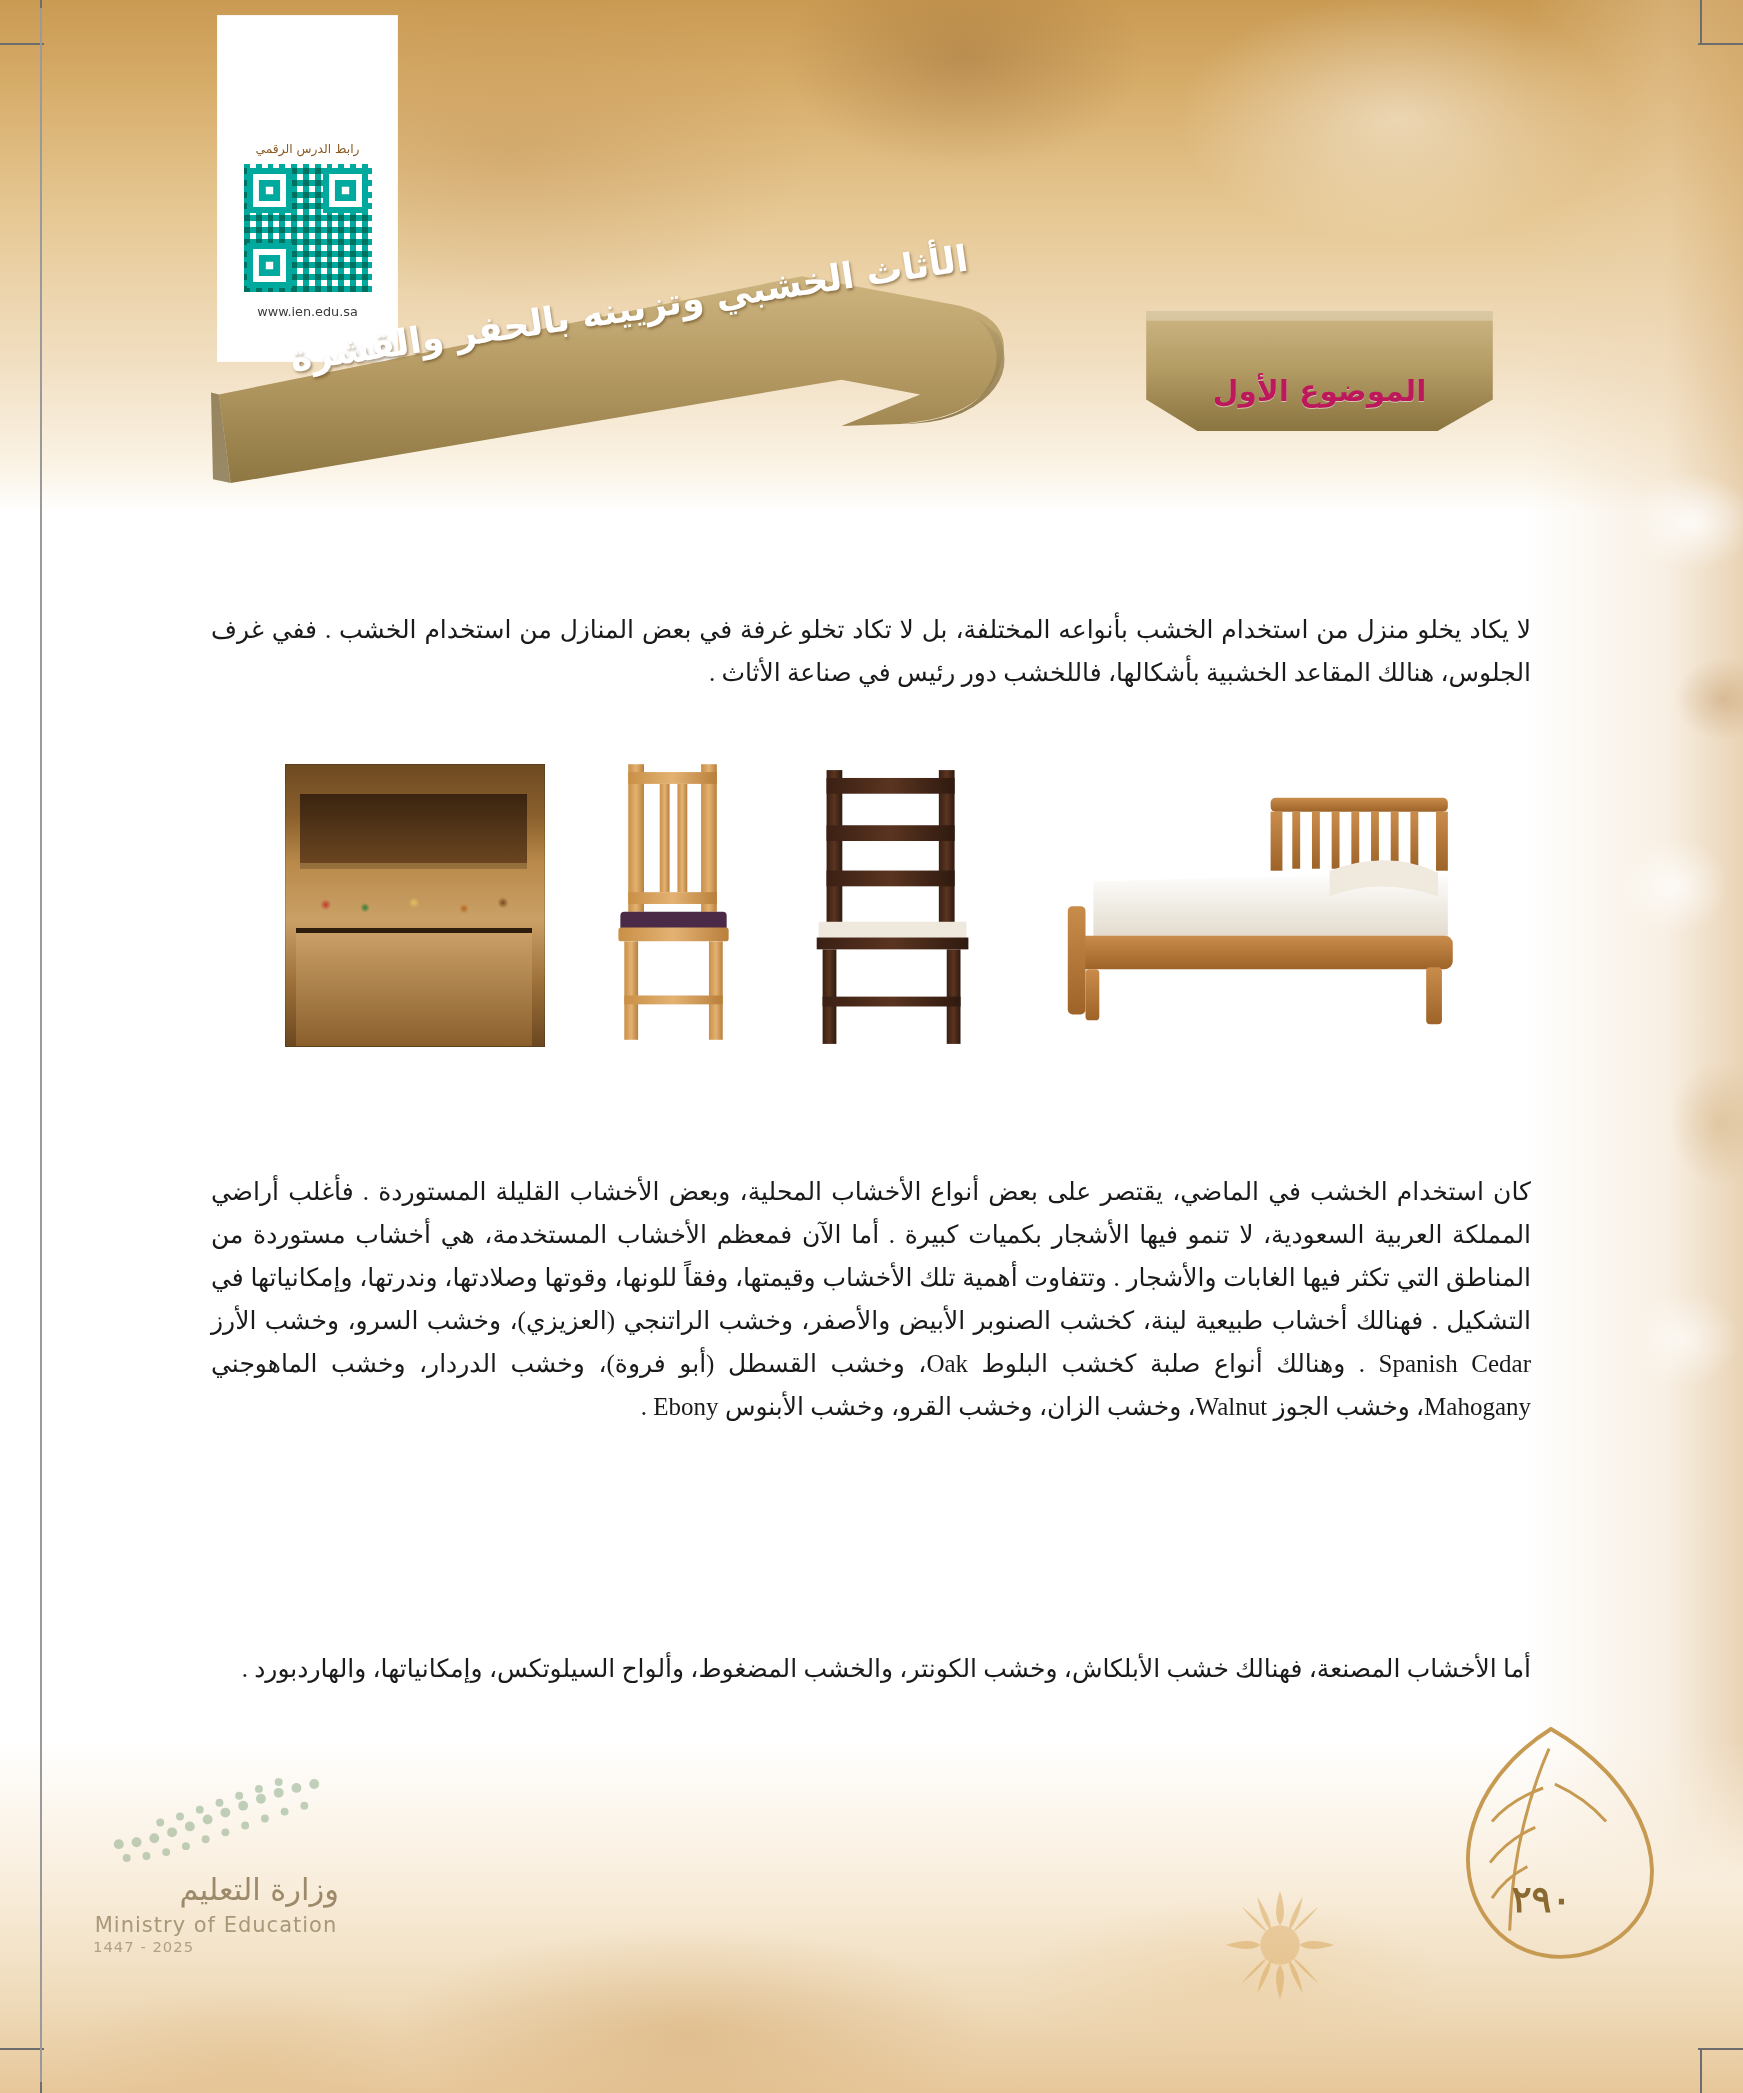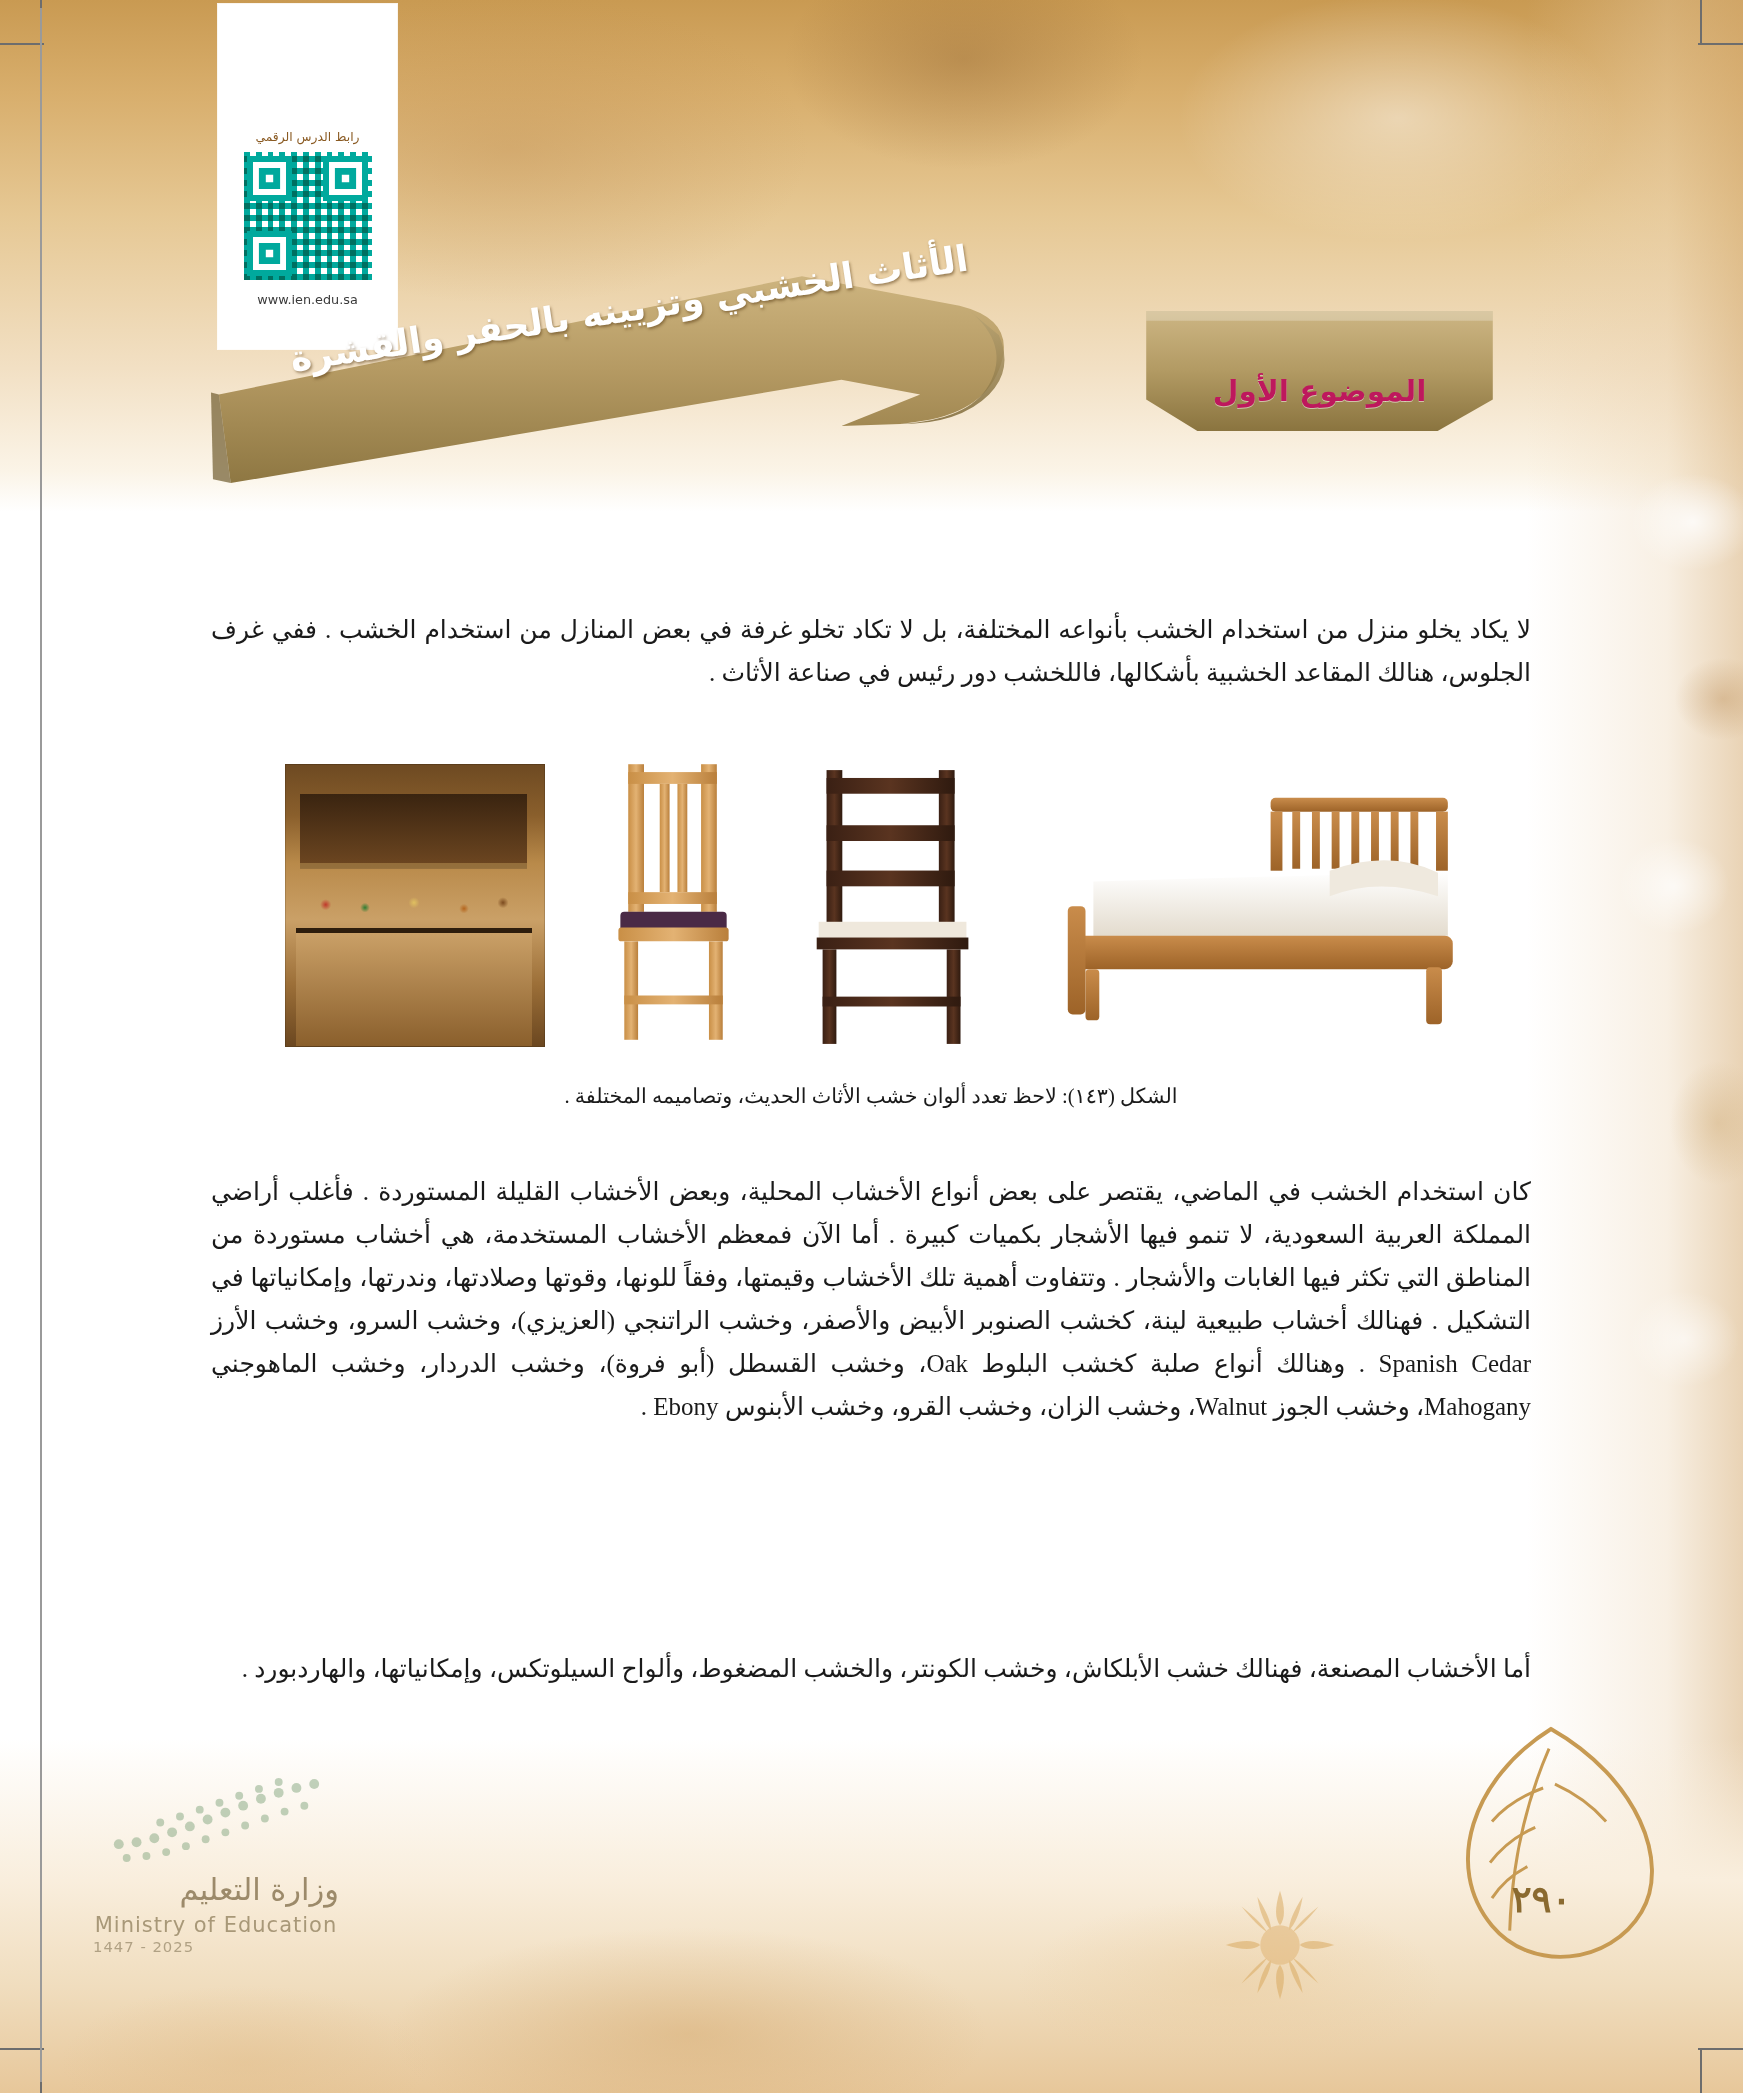--- a/index.html
+++ b/index.html
@@ -76,21 +76,21 @@
     left: 41px; top: 7.9px;
     width: 1660px; height: 2074px;
     border-left: 2px solid #9a9a9a;
     box-sizing: border-box;
     pointer-events: none;
   }
 
   
   .qr-card {
     position: absolute;
-    left: 219px; top: 4px;
+    left: 219px; top: 16px;
     width: 179px; height: 345px;
     background: #ffffff;
     box-shadow: 0 0 0 1px rgba(255,255,255,0.9);
   }
   .qr-title {
     position: absolute;
     left: 0; top: 126px;
     width: 179px;
     text-align: center;
     font-family: "DejaVu Sans", sans-serif;
@@ -463,21 +463,20 @@
         <path d="M60,95 L420,85 L420,150 L60,160 Z" fill="url(#sheet)"></path>
         <path d="M300,84 q60,-22 110,2 l0,24 q-60,-20 -110,0 Z" fill="#efe9de"></path>
         <rect x="40" y="150" width="385" height="34" rx="8" fill="url(#w3)"></rect>
         <rect x="34" y="120" width="18" height="110" rx="5" fill="url(#w3)"></rect>
         <rect x="398" y="182" width="16" height="58" rx="4" fill="url(#w3)"></rect>
         <rect x="52" y="184" width="14" height="52" rx="4" fill="url(#w3)"></rect>
       </svg>
     </div>
   </div>
 
-  <div class="figure-caption">الشكل (١٤٣):  لاحظ تعدد ألوان خشب الأثاث الحديث، وتصاميمه المختلفة .</div>
 
   <div class="para p2">كان استخدام الخشب في الماضي، يقتصر على بعض أنواع الأخشاب المحلية، وبعض الأخشاب القليلة المستوردة . فأغلب أراضي المملكة العربية السعودية، لا تنمو فيها الأشجار بكميات كبيرة . أما الآن فمعظم الأخشاب المستخدمة، هي أخشاب مستوردة من المناطق التي تكثر فيها الغابات والأشجار . وتتفاوت أهمية تلك الأخشاب وقيمتها، وفقاً للونها، وقوتها وصلادتها، وندرتها، وإمكانياتها في التشكيل . فهنالك أخشاب طبيعية لينة، كخشب الصنوبر الأبيض والأصفر، وخشب الراتنجي (العزيزي)، وخشب السرو، وخشب الأرز Spanish Cedar . وهنالك أنواع صلبة كخشب البلوط Oak، وخشب القسطل (أبو فروة)، وخشب الدردار، وخشب الماهوجني Mahogany، وخشب الجوز Walnut، وخشب الزان، وخشب القرو، وخشب الأبنوس Ebony .</div>
 
   <div class="para p3">أما الأخشاب المصنعة، فهنالك خشب الأبلكاش، وخشب الكونتر، والخشب المضغوط، وألواح السيلوتكس، وإمكانياتها، والهاردبورد .</div>
 
   <div class="moe-logo">
     <svg class="moe-dots" viewBox="0 0 230 95">
       <g fill="#8fae8a">
         <circle cx="16" cy="72" r="5"></circle>
           <circle cx="34" cy="70" r="5"></circle>

